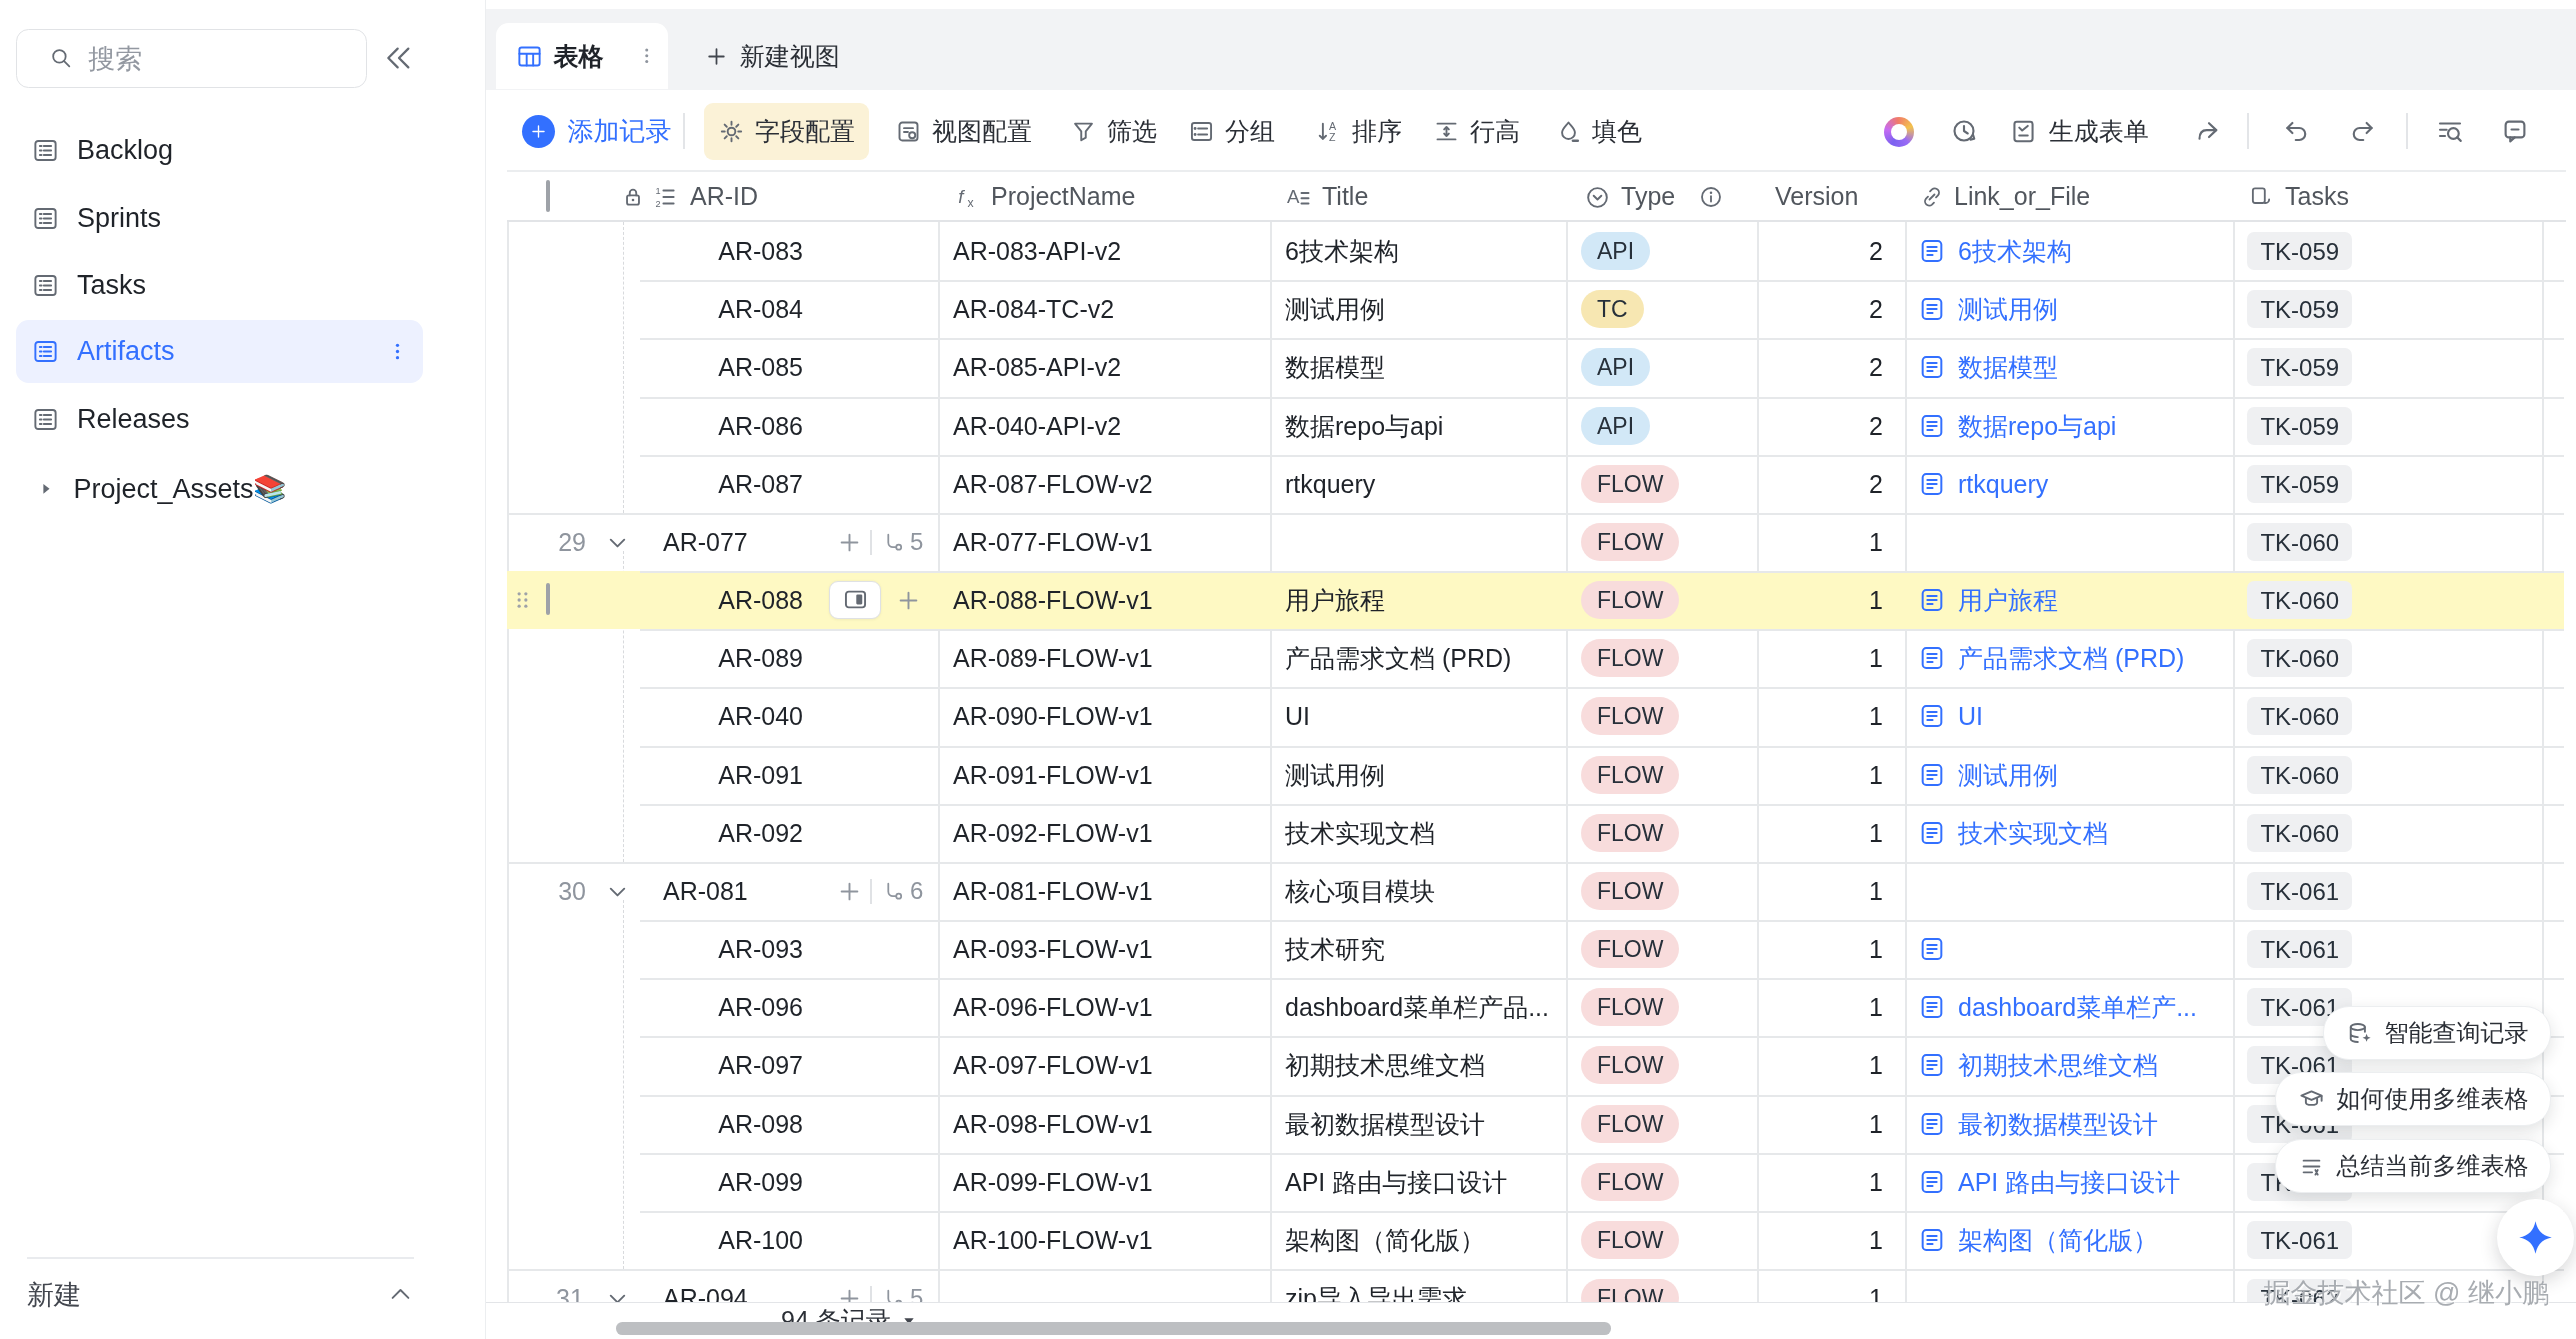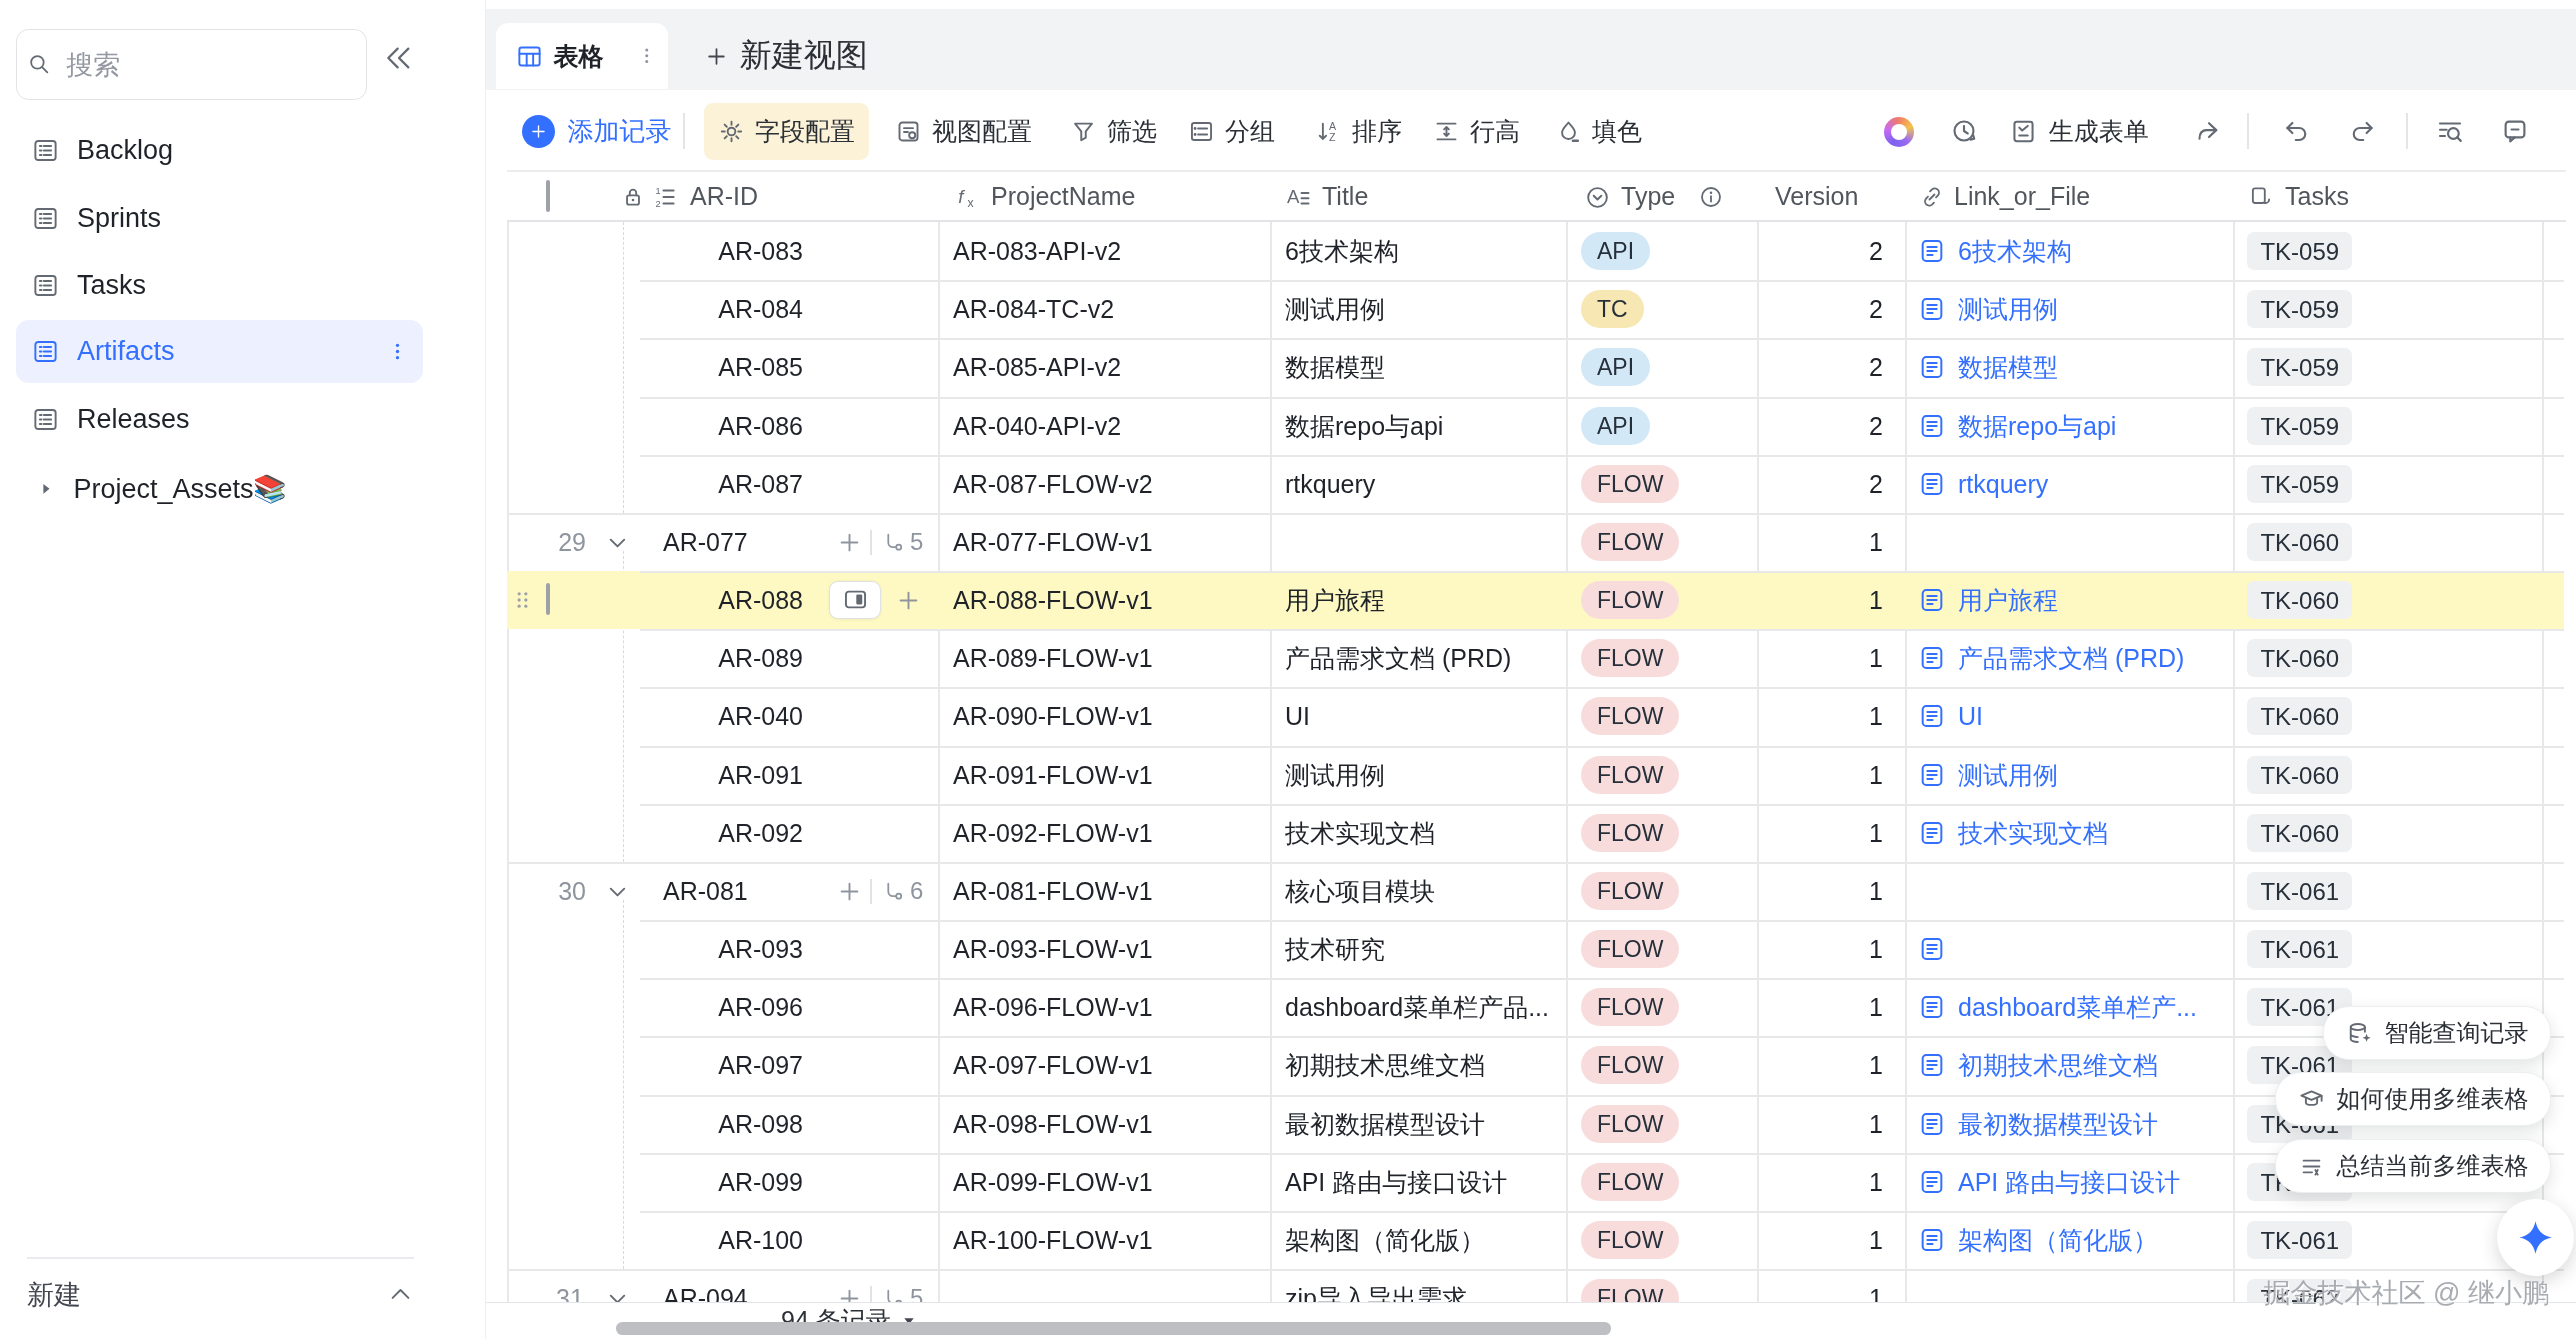--- a/index.html
+++ b/index.html
@@ -5,43 +5,43 @@
   html,body{margin:0;padding:0;background:#fff}
   .stage{position:relative;width:2576px;height:1339px;overflow:hidden;background:#fff;
          font-family:"Liberation Sans","DejaVu Sans",sans-serif;color:#1f2329;}
   .abs{position:absolute}
   .ic{display:inline-block;color:#646a73;flex:none}
   .ic svg{width:100%;height:100%;display:block}
   svg text{font-family:"Liberation Sans","DejaVu Sans",sans-serif}
 
   
   .sidebar{position:absolute;left:0;top:0;width:486px;height:1339px;background:#fff;border-right:0.9px solid #eceef0;box-sizing:border-box}
-  .search-box{position:absolute;left:16px;top:29px;width:351px;height:71px;border:1.8px solid #e1e3e6;border-radius:12.5px;
-              display:flex;align-items:center;gap:14.3px;padding-left:10px;box-sizing:border-box;background:#fff}
+  .search-box{position:absolute;left:16px;top:29px;width:351px;height:59px;border:1.8px solid #e1e3e6;border-radius:12.5px;
+              display:flex;align-items:center;gap:14.3px;padding-left:32px;box-sizing:border-box;background:#fff}
   .search-ph{color:#9398a1;font-size:27px}
   .collapse-btn{position:absolute;left:383px;top:42px;width:32px;height:32px;color:#646a73}
   .nav-item{position:absolute;left:16px;width:407px;height:63px;border-radius:12.5px;display:flex;align-items:center;font-size:27px;color:#1f2329;box-sizing:border-box}
   .nav-item .ic{width:27px;height:27px;margin-left:16px}
   .nav-item .lbl{margin-left:18px;white-space:nowrap}
   .nav-item.active{background:#edf1ff;color:#3370ff}
   .nav-item.active .ic{color:#3370ff}
   .nav-item .dots{margin-left:auto;margin-right:14.3px;width:23px;height:23px;color:#646a73}
   .side-div{position:absolute;left:27px;top:1257px;width:387px;height:1.8px;background:#e9ebee}
   .side-new{position:absolute;left:27px;top:1265px;width:387px;height:59px;display:flex;align-items:center;font-size:27px;color:#42464e}
   .side-new .ic{margin-left:auto;width:27px;height:27px}
 
   
   .tabstrip{position:absolute;left:486px;top:9px;width:2090px;height:81px;background:#f2f3f5}
   .corner-patch{position:absolute;left:2544px;top:86px;width:32px;height:32px;background:#f2f3f5}
   .panel{position:absolute;left:486px;top:90px;width:2090px;height:1250px;background:#fff;border-top-right-radius:16px}
   .tab{position:absolute;left:496px;top:23px;width:172px;height:66px;background:#fff;border-radius:12.5px 12.5px 0 0;display:flex;align-items:center}
   .tab .gicon{width:27px;height:27px;margin-left:19.7px;color:#3370ff}
   .tab .lbl{font-size:25px;font-weight:700;margin-left:10.7px}
   .tab .dots{width:21.5px;height:21.5px;margin-left:auto;margin-right:10.7px;color:#8f959e}
-  .newview{position:absolute;left:704px;top:23px;height:66px;display:flex;align-items:center;gap:10.7px;font-size:32px;color:#2b2f36}
+  .newview{position:absolute;left:704px;top:23px;height:66px;display:flex;align-items:center;gap:10.7px;font-size:25px;color:#2b2f36}
   .newview .ic{width:25px;height:25px;color:#42464e}
 
   
   .toolbar{position:absolute;left:486px;top:90px;width:2090px;height:82px;background:#fff}
   .tb-add{position:absolute;left:36px;top:0;height:82px;display:flex;align-items:center;gap:12.5px;color:#3370ff;font-size:26px;font-weight:500}
   .tb-addcirc{width:33px;height:33px;border-radius:50%;background:#3370ff;display:flex;align-items:center;justify-content:center}
   .tb-addcirc .ic{width:19px;height:19px;color:#fff}
   .tb-sep{position:absolute;top:23px;width:1.8px;height:36px;background:#e3e5e8}
   .tb-btn{position:absolute;top:12.5px;height:57px;display:flex;align-items:center;gap:9.8px;padding:0 14.3px;border-radius:9px;font-size:25px;color:#2b2f36}
   .tb-btn .ic{width:27px;height:27px}

